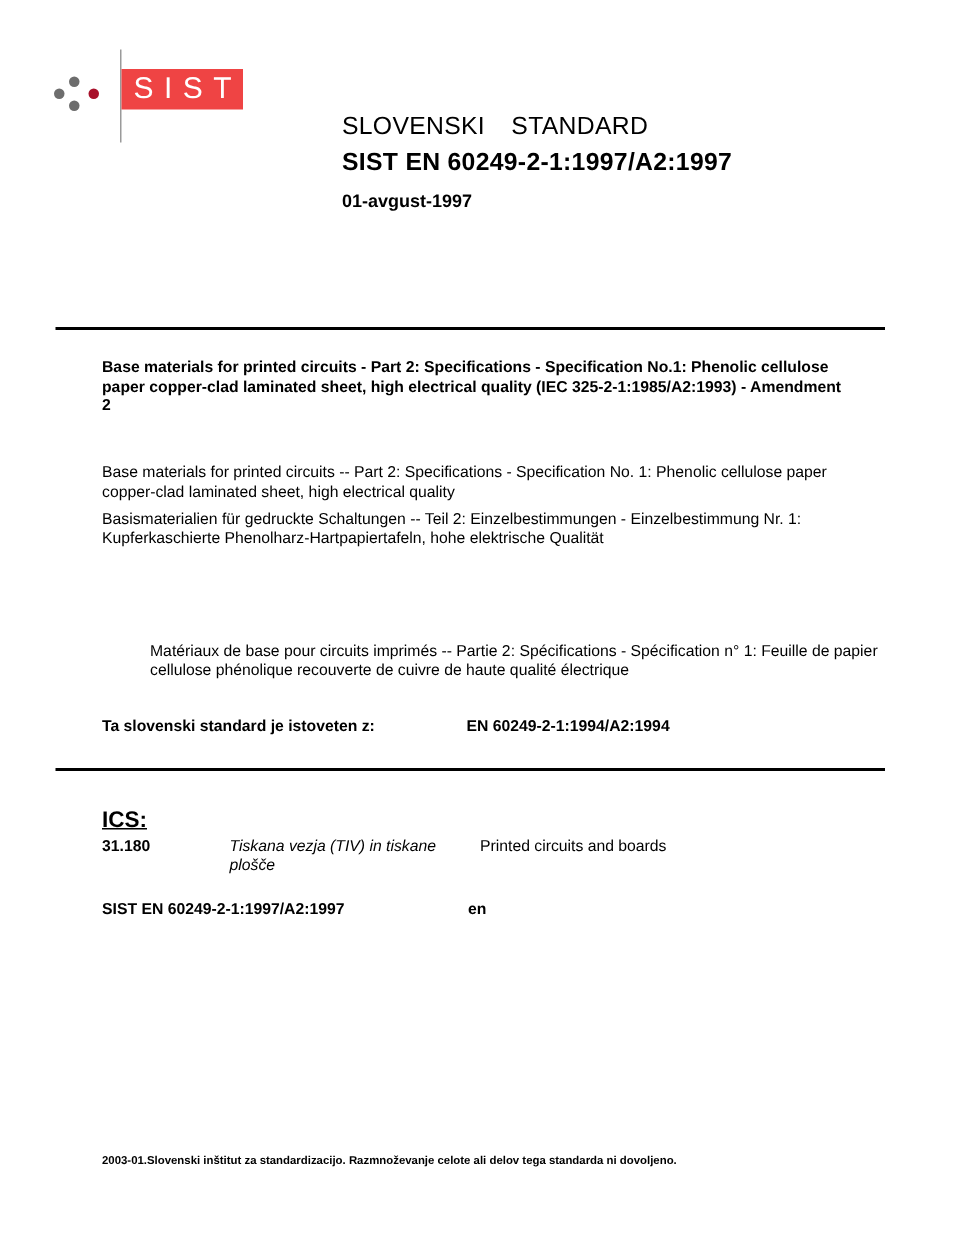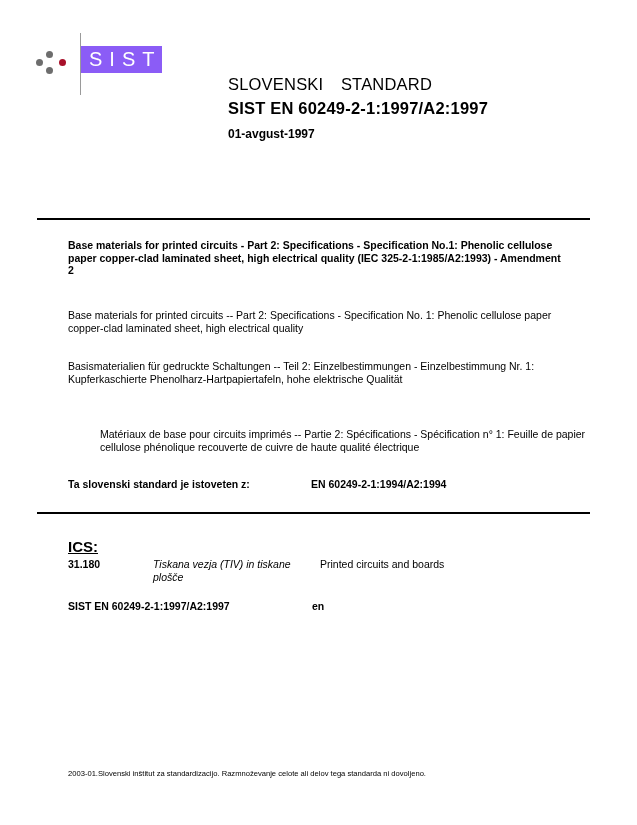--- a/index.html
+++ b/index.html
@@ -3,31 +3,31 @@
 <meta charset="utf-8">
 <style>
   html, body { margin: 0; padding: 0; background: #ffffff; }
   body { width: 637px; height: 825px; position: relative; overflow: hidden;
          font-family: "Liberation Sans", sans-serif; color: #000; }
   .abs { position: absolute; }
   
   .dot { position: absolute; width: 7px; height: 7px; border-radius: 50%; background: #6d6d6d; }
   .dot.red { background: #a8102a; }
   .logo-vline { position: absolute; left: 80px; top: 33px; width: 1px; height: 62px; background: #9a9a9a; }
-  .logo-box { position: absolute; left: 81px; top: 46px; width: 81px; height: 27px; background: #8b5cf6;
+  .logo-box { position: absolute; left: 81px; top: 46px; width: 81px; height: 27px; background: #ef4444;
               color: #fff; font-size: 20px; letter-spacing: 7px; line-height: 27px; padding-left: 8px;
               box-sizing: border-box; font-family: "Liberation Sans", sans-serif; }
   .hdr1 { left: 228px; top: 75px; font-size: 16.5px; font-weight: normal; letter-spacing: 0.2px; word-spacing: 4px; }
   .hdr2 { left: 228px; top: 99px; font-size: 16.5px; font-weight: bold; letter-spacing: 0.2px; }
   .hdr3 { left: 228px; top: 127px; font-size: 12px; font-weight: bold; }
   .hr { position: absolute; height: 1.5px; background: #000; }
   .para { left: 68px; width: 510px; font-size: 10.5px; line-height: 12.5px; }
   .bold { font-weight: bold; }
   .ics-label { left: 68px; top: 538px; font-size: 15px; font-weight: bold; text-decoration: underline; }
-  .footer { left: 68px; top: 769px; font-size: 7.6px; }
+  .footer { left: 68px; top: 769px; font-size: 7.6px; font-weight: bold; }
 </style>
 </head>
 <body>
 
 <div>
   <div class="dot" style="left:46px; top:51px;"></div>
   <div class="dot" style="left:36px; top:59px;"></div>
   <div class="dot red" style="left:59px; top:59px;"></div>
   <div class="dot" style="left:46px; top:67px;"></div>
   <div class="logo-vline"></div>
@@ -35,21 +35,21 @@
 </div>
 
 <div class="abs hdr1" style="white-space:pre;">SLOVENSKI  STANDARD</div>
 <div class="abs hdr2">SIST EN 60249-2-1:1997/A2:1997</div>
 <div class="abs hdr3">01-avgust-1997</div>
 
 <div class="hr" style="left:37px; top:218px; width:553px;"></div>
 
 <div class="abs para bold" style="top:239px; width:500px;">Base materials for printed circuits - Part 2: Specifications - Specification No.1: Phenolic cellulose paper copper-clad laminated sheet, high electrical quality (IEC 325-2-1:1985/A2:1993) - Amendment 2</div>
 <div class="abs para" style="top:309px; width:500px;">Base materials for printed circuits -- Part 2: Specifications - Specification No. 1: Phenolic cellulose paper copper-clad laminated sheet, high electrical quality</div>
-<div class="abs para" style="top:360px; width:505px;">Basismaterialien für gedruckte Schaltungen -- Teil 2: Einzelbestimmungen - Einzelbestimmung Nr. 1: Kupferkaschierte Phenolharz-Hartpapiertafeln, hohe elektrische Qualität</div>
+<div class="abs para" style="top:340px; width:505px;">Basismaterialien für gedruckte Schaltungen -- Teil 2: Einzelbestimmungen - Einzelbestimmung Nr. 1: Kupferkaschierte Phenolharz-Hartpapiertafeln, hohe elektrische Qualität</div>
 <div class="abs para" style="top:428px; width:505px;margin-left:32px;">Matériaux de base pour circuits imprimés -- Partie 2: Spécifications - Spécification n° 1: Feuille de papier cellulose phénolique recouverte de cuivre de haute qualité électrique</div>
 
 <div class="abs para bold" style="top:478px; width:240px;">Ta slovenski standard je istoveten z:</div>
 <div class="abs para bold" style="left:311px; top:478px; width:260px;">EN 60249-2-1:1994/A2:1994</div>
 
 <div class="hr" style="left:37px; top:512px; width:553px;"></div>
 
 <div class="abs ics-label">ICS:</div>
 <div class="abs para" style="top:558px; width:80px;font-weight:bold;">31.180</div>
 <div class="abs para" style="left:153px; top:558px; width:170px;font-style:italic;">Tiskana vezja (TIV) in tiskane plošče</div>

